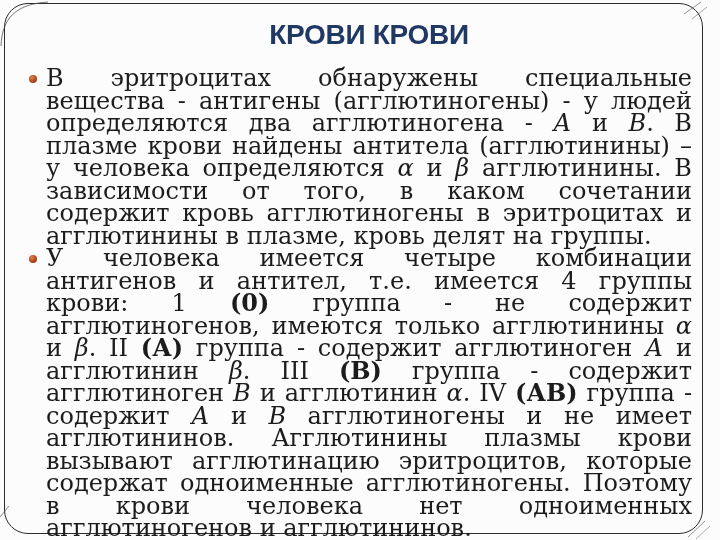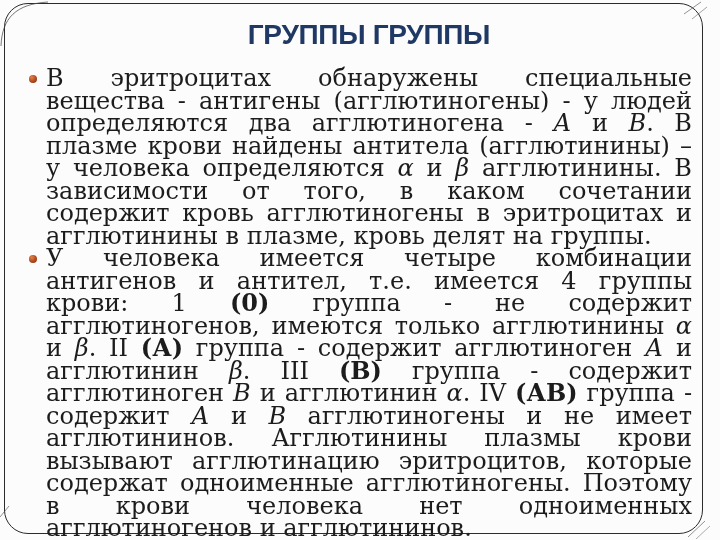--- a/index.html
+++ b/index.html
@@ -88,20 +88,20 @@
 
   <svg class="sketch" width="720" height="540" viewBox="0 0 720 540">
     <path d="M 1 46 C 2 18 16 4 48 2" fill="none" stroke="#4a4a4a" stroke-width="1" opacity="0.75"></path>
     <path d="M 684 14 L 701 2" fill="none" stroke="#4a4a4a" stroke-width="1" opacity="0.6"></path>
     <path d="M 692 19 L 707 7" fill="none" stroke="#4a4a4a" stroke-width="1" opacity="0.5"></path>
     <path d="M 9 506 L 0 517" fill="none" stroke="#4a4a4a" stroke-width="1" opacity="0.6"></path>
     <path d="M 688 537 L 705 521" fill="none" stroke="#4a4a4a" stroke-width="1" opacity="0.6"></path>
     <path d="M 696 539 L 710 526" fill="none" stroke="#4a4a4a" stroke-width="1" opacity="0.45"></path>
   </svg>
 
-  <div class="title">ГРУППЫ ГРУППЫ</div>
+  <div class="title">КРОВИ КРОВИ</div>
 
   <ul class="bullets">
       <li class="bullet-item"><span class="marker"></span><span><span>В эритроцитах обнаружены специальные вещества - антигены (агглютиногены) - у людей определяются два агглютиногена - </span><span class="seg-i">А</span><span> и </span><span class="seg-i">В</span><span>. В плазме крови найдены антитела (агглютинины) – у человека определяются </span><span class="seg-g">α</span><span> и </span><span class="seg-g">β</span><span> агглютинины. В зависимости от того, в каком сочетании содержит кровь агглютиногены в эритроцитах и агглютинины в плазме, кровь делят на группы.</span></span></li>
       <li class="bullet-item"><span class="marker"></span><span><span>У человека имеется четыре комбинации антигенов и антител, т.е. имеется 4 группы крови: 1 </span><span class="seg-b">(0)</span><span> группа - не содержит агглютиногенов, имеются только агглютинины </span><span class="seg-g">α</span><span> и </span><span class="seg-g">β</span><span>. II </span><span class="seg-b">(А)</span><span> группа - содержит агглютиноген </span><span class="seg-i">А</span><span> и агглютинин </span><span class="seg-g">β</span><span>. III </span><span class="seg-b">(В)</span><span> группа - содержит агглютиноген </span><span class="seg-i">В</span><span> и агглютинин </span><span class="seg-g">α</span><span>. IV </span><span class="seg-b">(АВ)</span><span> группа - содержит </span><span class="seg-i">А</span><span> и </span><span class="seg-i">В</span><span> агглютиногены и не имеет агглютининов. Агглютинины плазмы крови вызывают агглютинацию эритроцитов, которые содержат одноименные агглютиногены. Поэтому в крови человека нет одноименных агглютиногенов и агглютининов.</span></span></li>
     </ul>
 
 </div>
 
 </body></html>

